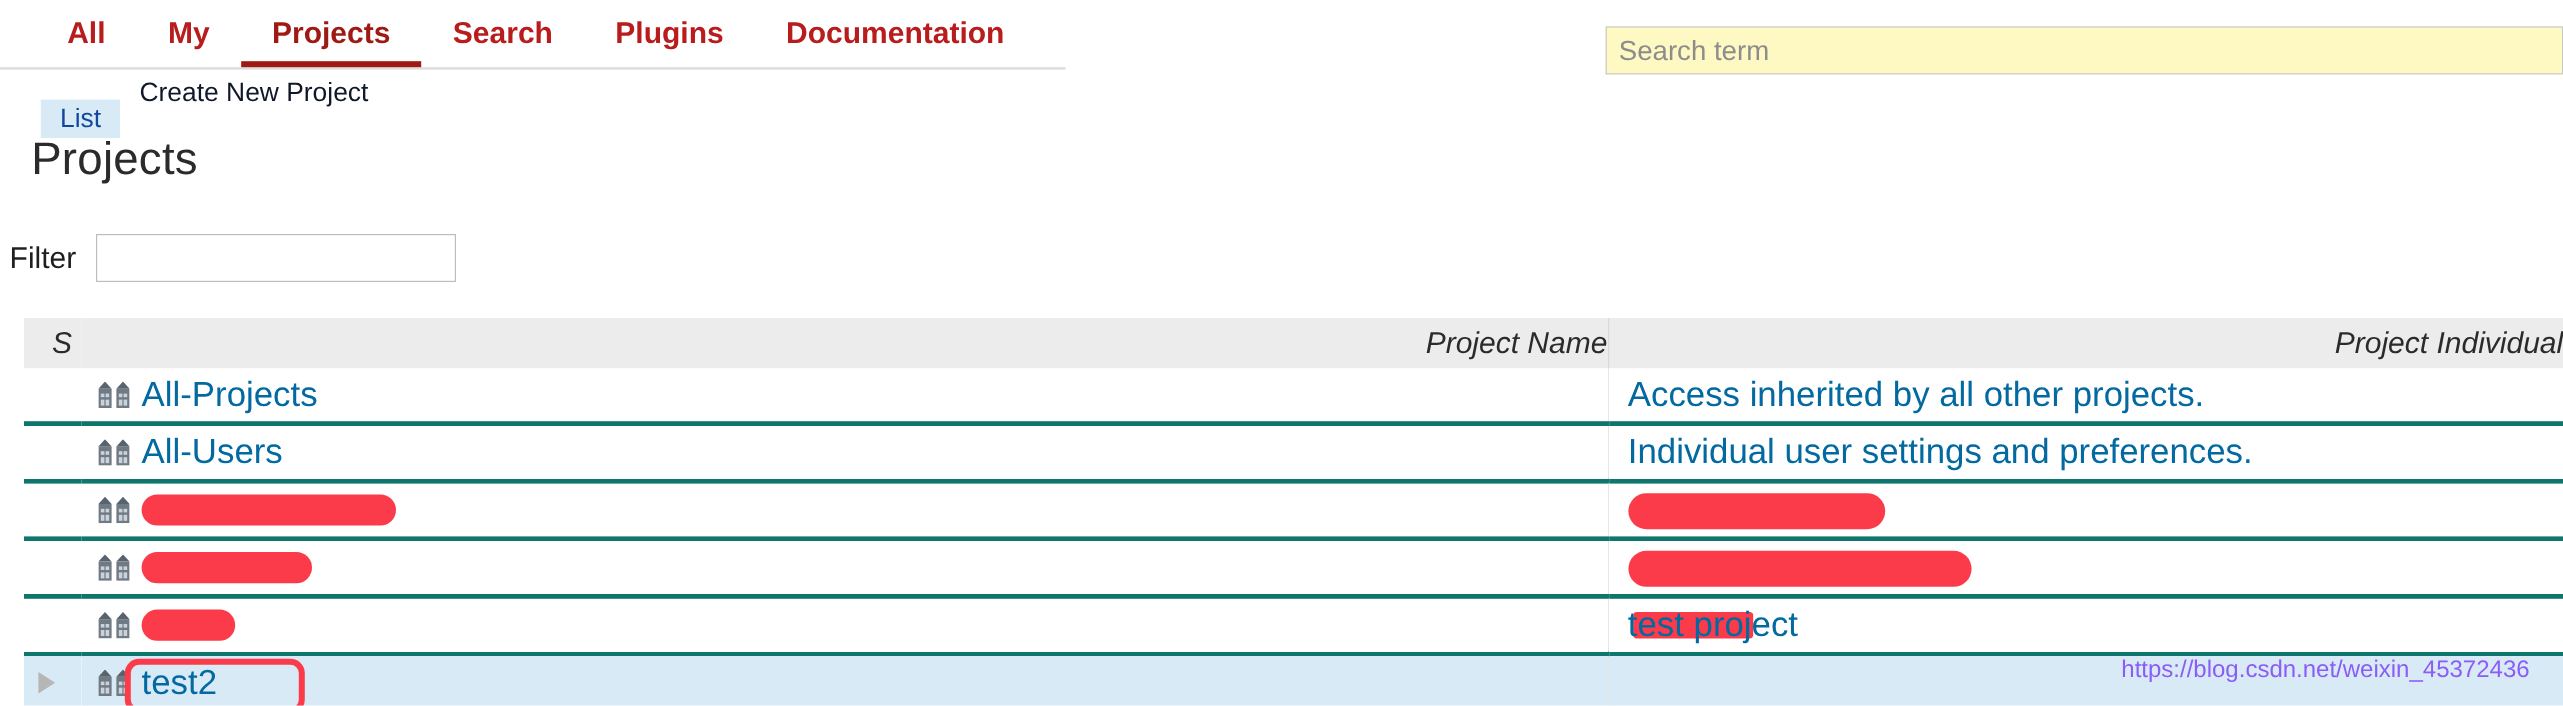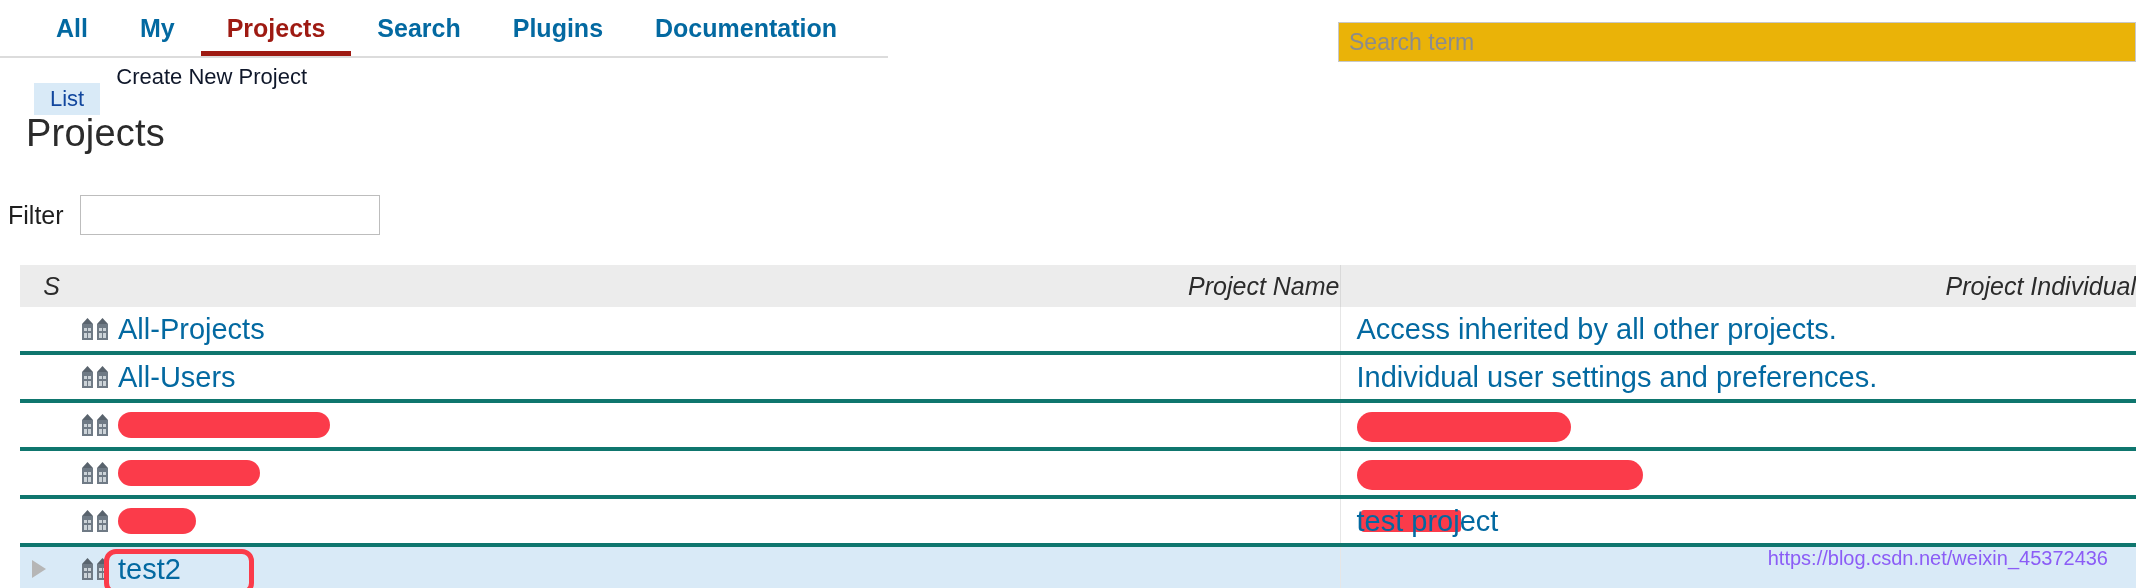--- a/index.html
+++ b/index.html
@@ -27,21 +27,21 @@
     display: flex;
     align-items: center;
     padding-left: 30px;
     box-sizing: border-box;
     border-bottom: 2px solid #dcdcdc;
     width: 888px;
   }
   .main-tab {
     font-size: 25px;
     font-weight: bold;
-    color: #0369a1;
+    color: #b91c1c;
     padding: 0 26px;
     line-height: 56px;
     height: 56px;
     box-sizing: border-box;
     white-space: nowrap;
     cursor: pointer;
   }
   .main-tab.active {
     color: #9e1a12;
     border-bottom: 5px solid #9e1a12;
@@ -58,21 +58,21 @@
     display: block;
     width: 100%;
     box-sizing: border-box;
     height: 40px;
     border: 1px solid #c8c8c8;
     font-size: 23px;
     font-family: "Liberation Sans", sans-serif;
     color: #333;
     padding: 0 10px;
     outline: none;
-    background: #eab308;
+    background: #fef9c3;
   }
   #search-input::placeholder { color: #8c8c8c; }
 
   
   #sub-tabs {
     position: absolute;
     left: 0; top: 60px;
     display: flex;
     align-items: center;
     padding-left: 34px;

